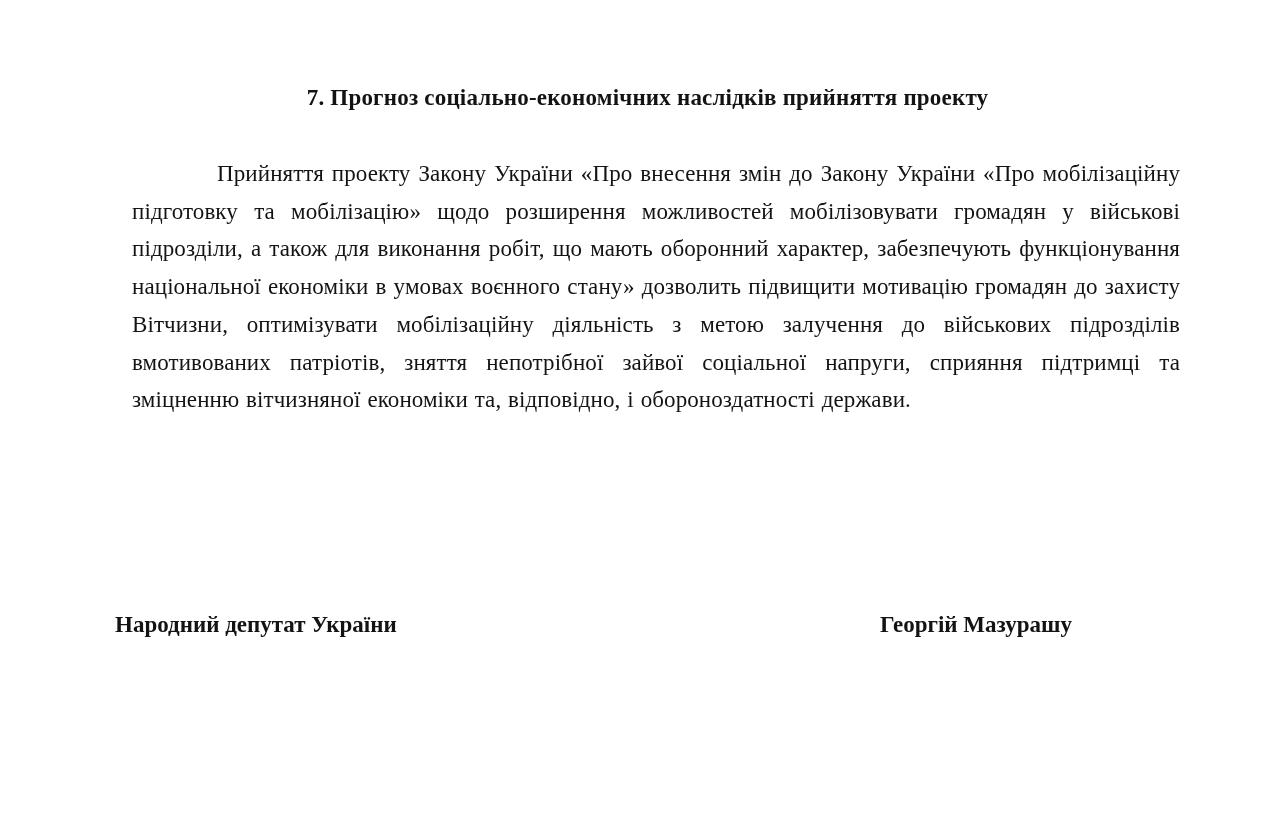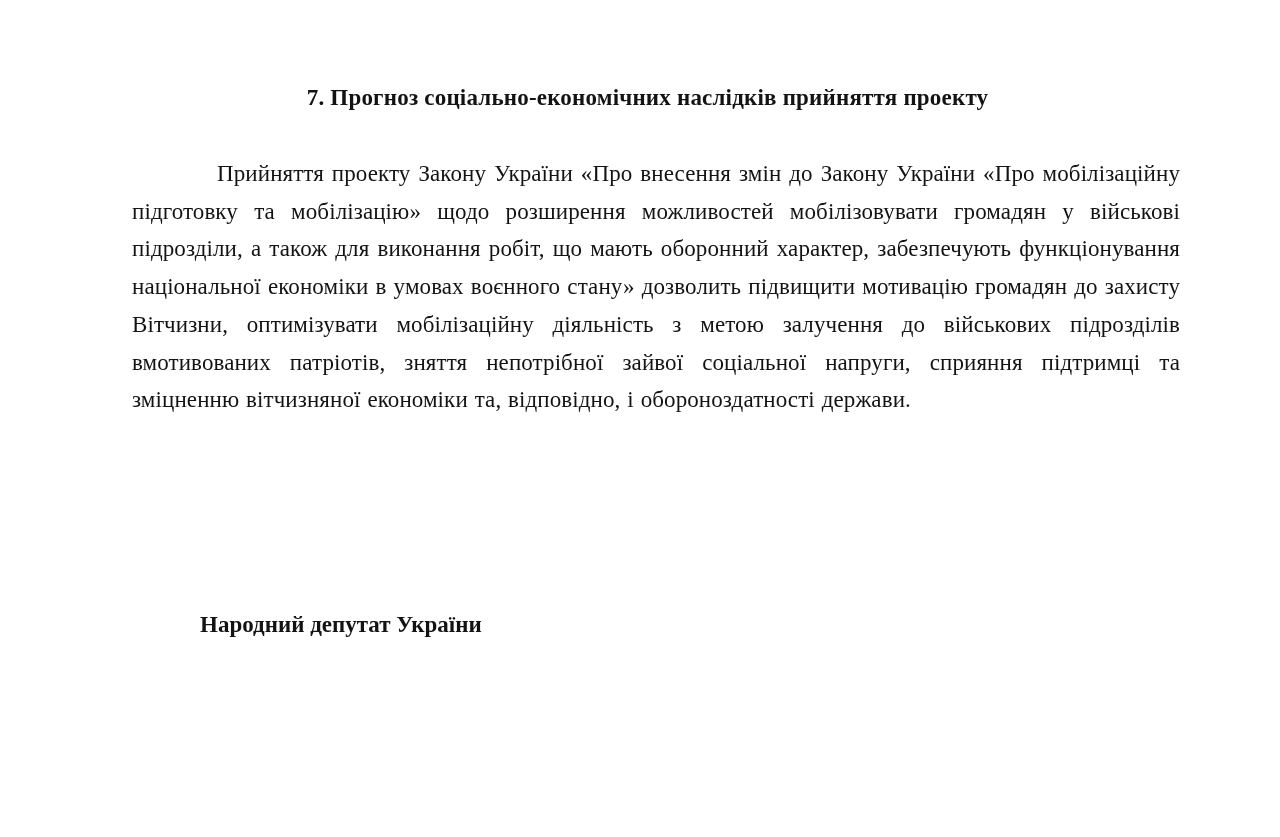--- a/index.html
+++ b/index.html
@@ -48,30 +48,30 @@
     left: 115px;
     right: 100px;
     top: 612px;
     display: flex;
     justify-content: space-between;
     align-items: baseline;
     font-weight: bold;
     font-size: 23px;
   }
   .signature-role {
-    margin-left: 85px;
   }
   .signature-name {
     margin-right: 108px;
   }
 </style>
 </head>
 <body>
 
 <div class="page">
   <div class="content">
     <div class="section-title">7. Прогноз соціально-економічних наслідків прийняття проекту</div>
     <p class="body-paragraph">Прийняття проекту Закону України «Про внесення змін до Закону України «Про мобілізаційну підготовку та мобілізацію» щодо розширення можливостей мобілізовувати громадян у військові підрозділи, а також для виконання робіт, що мають оборонний характер, забезпечують функціонування національної економіки в умовах воєнного стану» дозволить підвищити мотивацію громадян до захисту Вітчизни, оптимізувати мобілізаційну діяльність з метою залучення до військових підрозділів вмотивованих патріотів, зняття непотрібної зайвої соціальної напруги, сприяння підтримці та зміцненню вітчизняної економіки та, відповідно, і обороноздатності держави.</p>
   </div>
   <div class="signature-row">
     <span class="signature-role">Народний депутат України</span>
+    <span class="signature-name">Георгій Мазурашу</span>
   </div>
 </div>
 
 </body></html>

